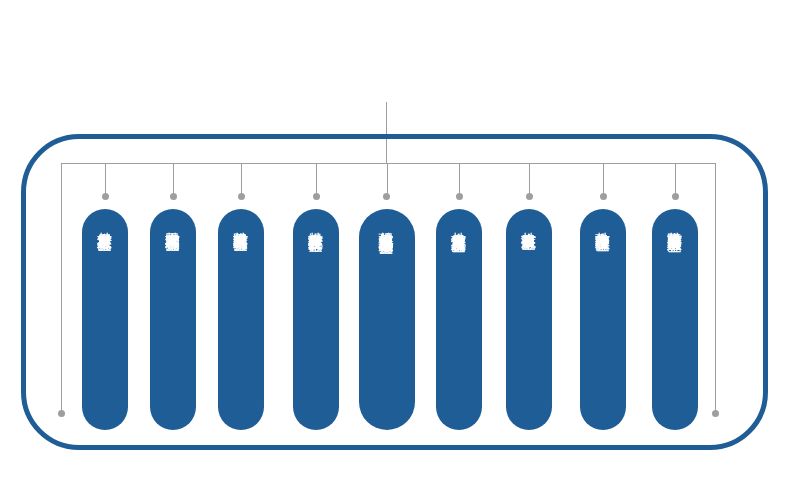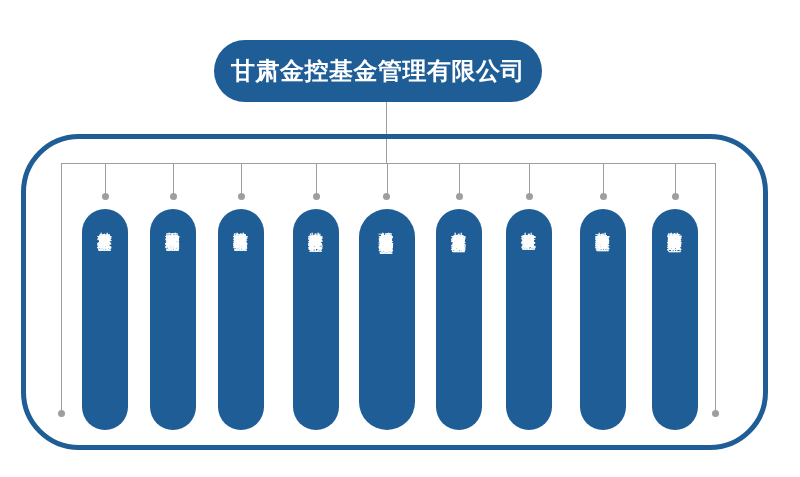--- a/index.html
+++ b/index.html
@@ -10,23 +10,20 @@
   .vline,.hline{position:absolute;background:var(--line);}
   .frame{position:absolute;left:21px;top:134px;width:737px;height:306px;border:5px solid var(--blue);border-radius:58px;background:transparent;}
   .pill{position:absolute;top:209px;height:221px;background:var(--blue);border-radius:28px;display:flex;justify-content:center;align-items:flex-start;padding-top:11px;box-sizing:border-box;}
   .pill span{display:block;writing-mode:vertical-rl;text-orientation:upright;color:#fff;font-size:15px;line-height:17px;letter-spacing:0.5px;}
   .dot{position:absolute;width:7px;height:7px;border-radius:50%;background:var(--line);}
 </style>
 </head>
 <body>
 
 <div class="canvas">
-  <div class="title-box">
-    <span>甘肃金控基金管理有限公司</span>
-  </div>
   <div class="vline" style="left:386px;top:102px;width:1px;height:61px"></div>
   <div class="frame"></div>
   <div class="hline" style="left:61px;top:163px;width:654px;height:1px"></div>
   <div class="vline" style="left:61px;top:163px;width:1px;height:247px"></div>
   <div class="vline" style="left:715px;top:163px;width:1px;height:247px"></div>
   <div class="dot" style="left:57.5px;top:409.5px"></div>
   <div class="dot" style="left:711.5px;top:409.5px"></div>
   <div id="pills">
       <div class="vline" style="left: 105px; top: 163px; width: 1px; height: 30px;"></div>
       <div class="dot" style="left: 101.5px; top: 192.5px;"></div>

